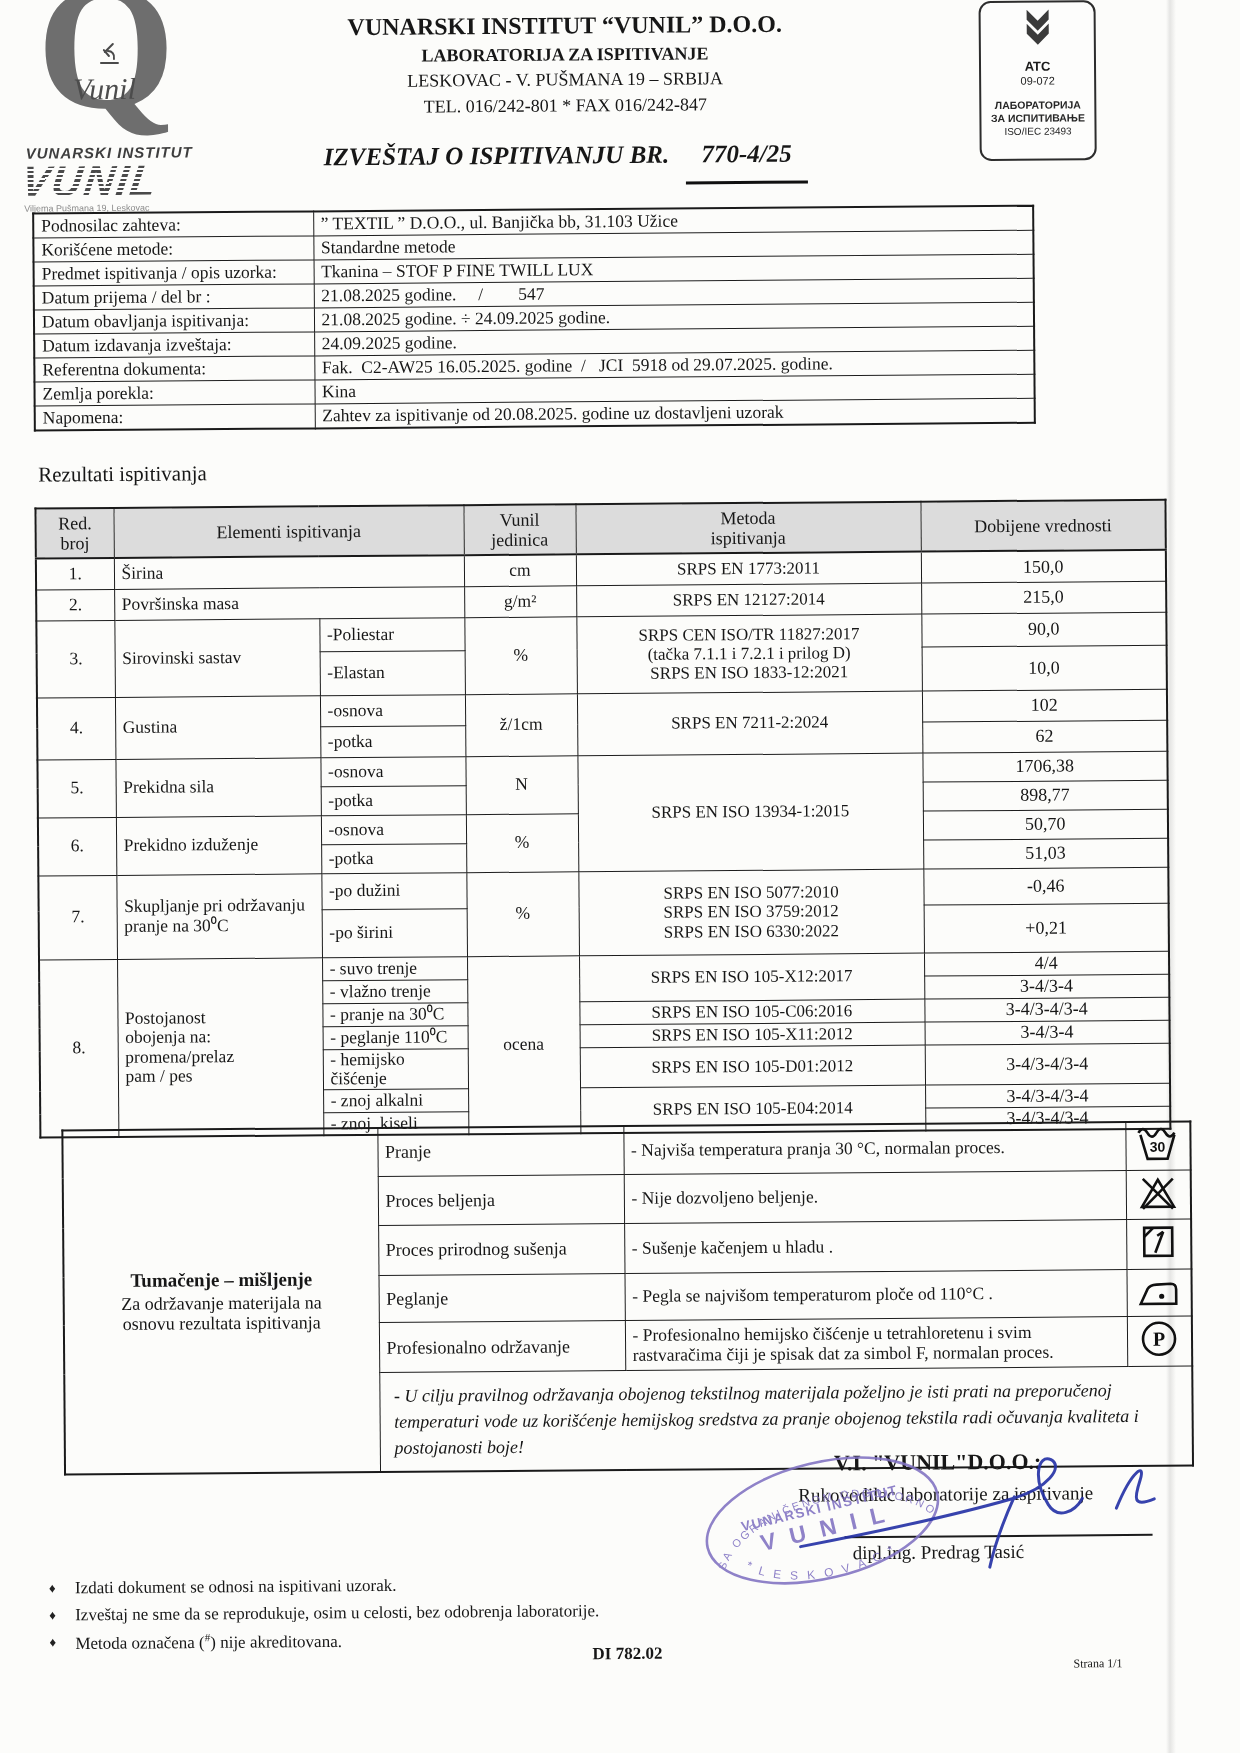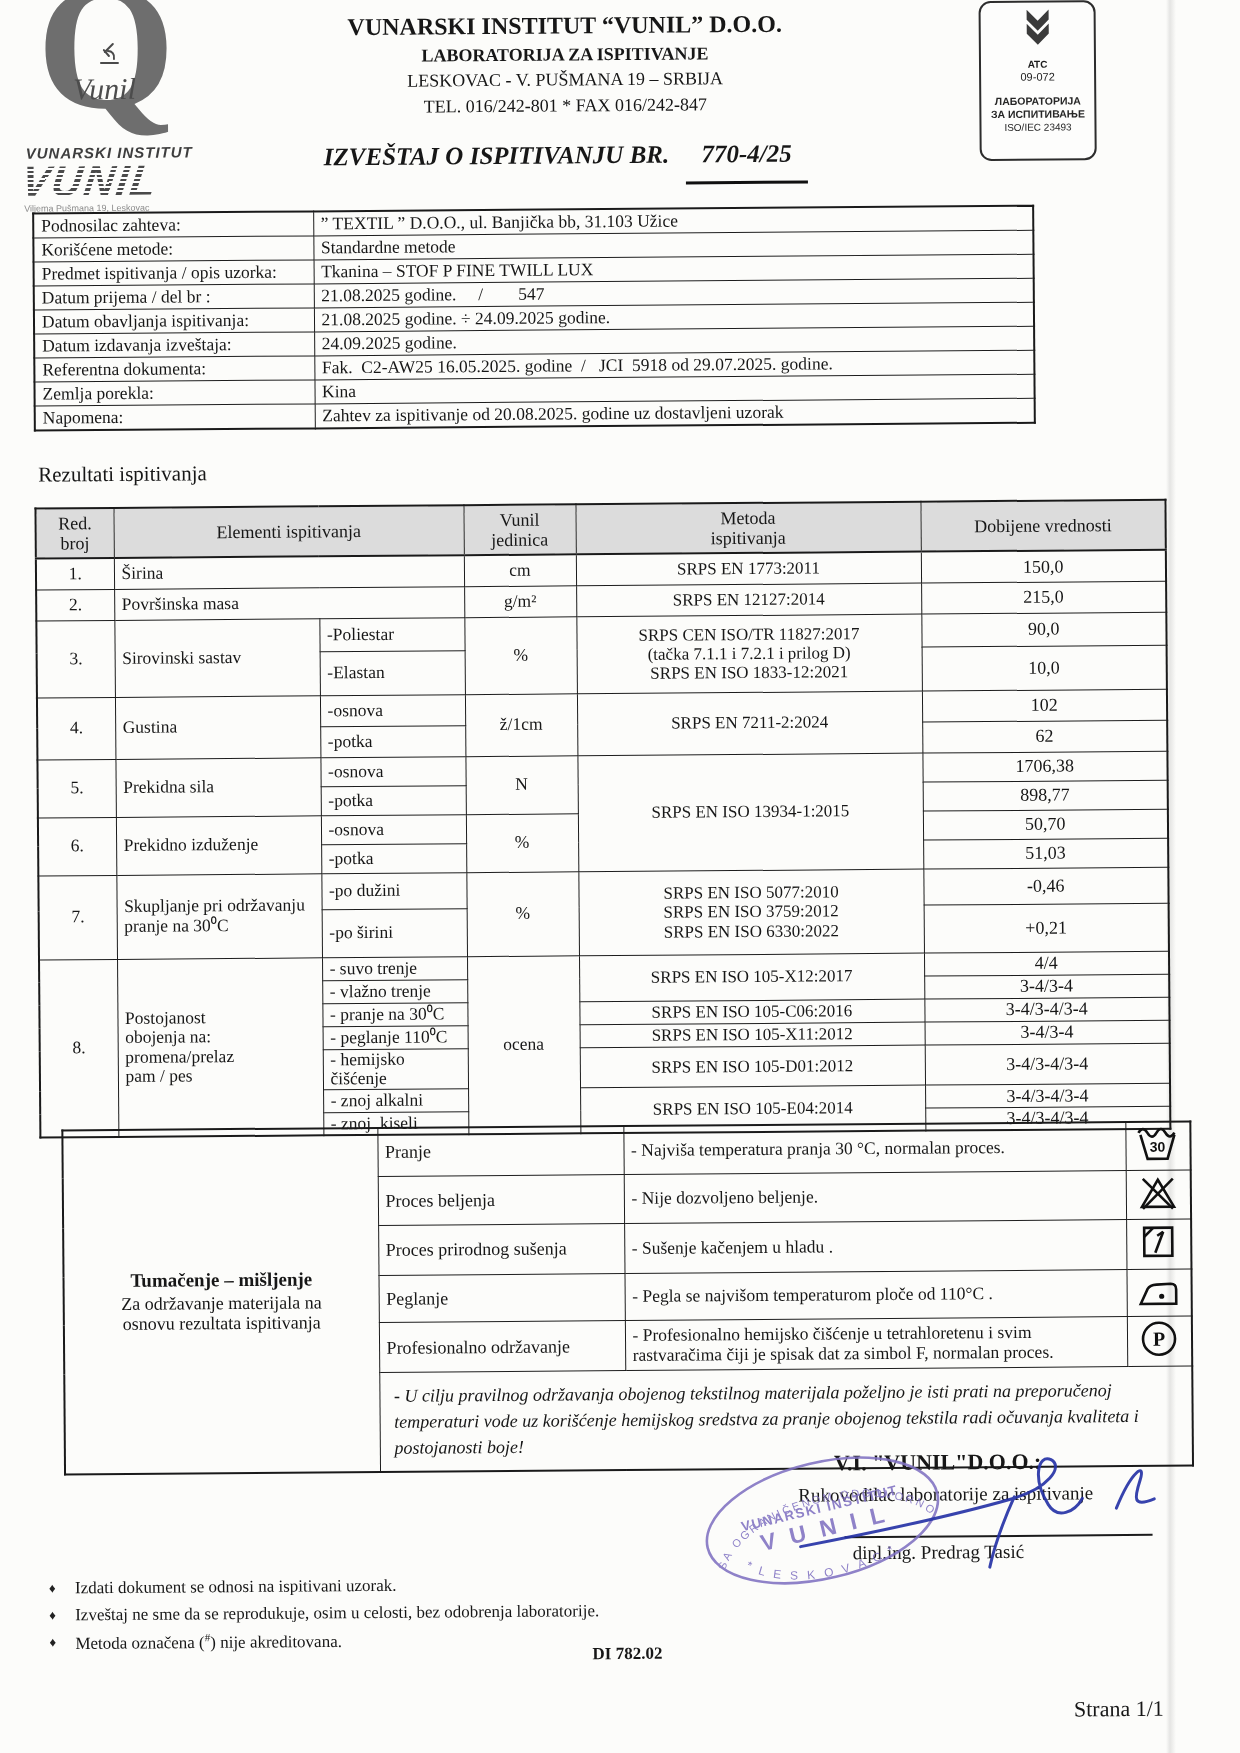--- a/index.html
+++ b/index.html
@@ -29,21 +29,21 @@
   .head-center{position:absolute;left:255px;top:12px;width:630px;text-align:center;}
   .hc-company{font-size:24px;font-weight:bold;}
   .hc-lab{font-size:18px;font-weight:bold;margin-top:5px;}
   .hc-addr{font-size:18px;margin-top:4px;}
   .hc-tel{font-size:18px;margin-top:5px;}
   .report-line{margin-top:25px;font-size:25px;font-weight:bold;font-style:italic;}
   .report-num{border-bottom:3.5px solid #101010;padding:0 16px 13px 16px;margin-left:10px;display:inline-block;}
 
   .badge{position:absolute;left:984px;top:4px;width:113px;height:156px;border:2px solid #2d2d2d;border-radius:12px;
          text-align:center;font-family:"Liberation Sans","DejaVu Sans",sans-serif;background:#fdfdfc;}
-  .badge-acr{font-size:10px;font-weight:bold;color:#1c1c1c;margin-top:2px;}
+  .badge-acr{font-size:13px;font-weight:bold;color:#1c1c1c;margin-top:2px;}
   .badge-code{font-size:11px;color:#222;margin-top:1px;}
   .badge-l1{font-size:10.5px;font-weight:bold;color:#262626;margin-top:12px;line-height:13px;}
   .badge-l3{font-size:10px;color:#262626;margin-top:1px;}
 
   
   table{border-collapse:collapse;table-layout:fixed;}
   td{border:1.6px solid #1d1d1d;padding:0 7px;font-size:17.5px;line-height:1.12;overflow:hidden;}
   .pre{white-space:pre-line;}
   .pw{white-space:pre-wrap;}
 
@@ -74,21 +74,21 @@
   .sig-role{position:absolute;left:792px;top:1486px;font-size:19px;}
   .sig-line{position:absolute;left:838px;top:1538px;width:308px;border-top:2.2px solid #1b1b1b;}
   .sig-name{position:absolute;left:846px;top:1544px;font-size:19px;}
   .stamp{position:absolute;left:688px;top:1446px;transform:rotate(-13deg);opacity:.88;}
   .sig-ink{position:absolute;left:780px;top:1452px;}
 
   .foot-bullets{position:absolute;left:42px;top:1574px;font-size:17px;}
   .foot-bullets .row{margin-bottom:7px;display:flex;}
   .foot-bullets .dia{width:26px;font-size:13px;color:#222;padding-top:2px;}
   .doc-code{position:absolute;left:520px;top:1644px;width:200px;text-align:center;font-size:17px;font-weight:bold;}
-  .page-num{position:absolute;left:1066px;top:1660px;font-size:22px;margin-top:40px;}
+  .page-num{position:absolute;left:1066px;top:1660px;font-size:12px;}
   sup{font-size:11px;}
 </style>
 </head>
 <body>
 
 <div class="page">
 <div class="scan">
 
   <div class="logo-block">
     <div class="qwrap">

